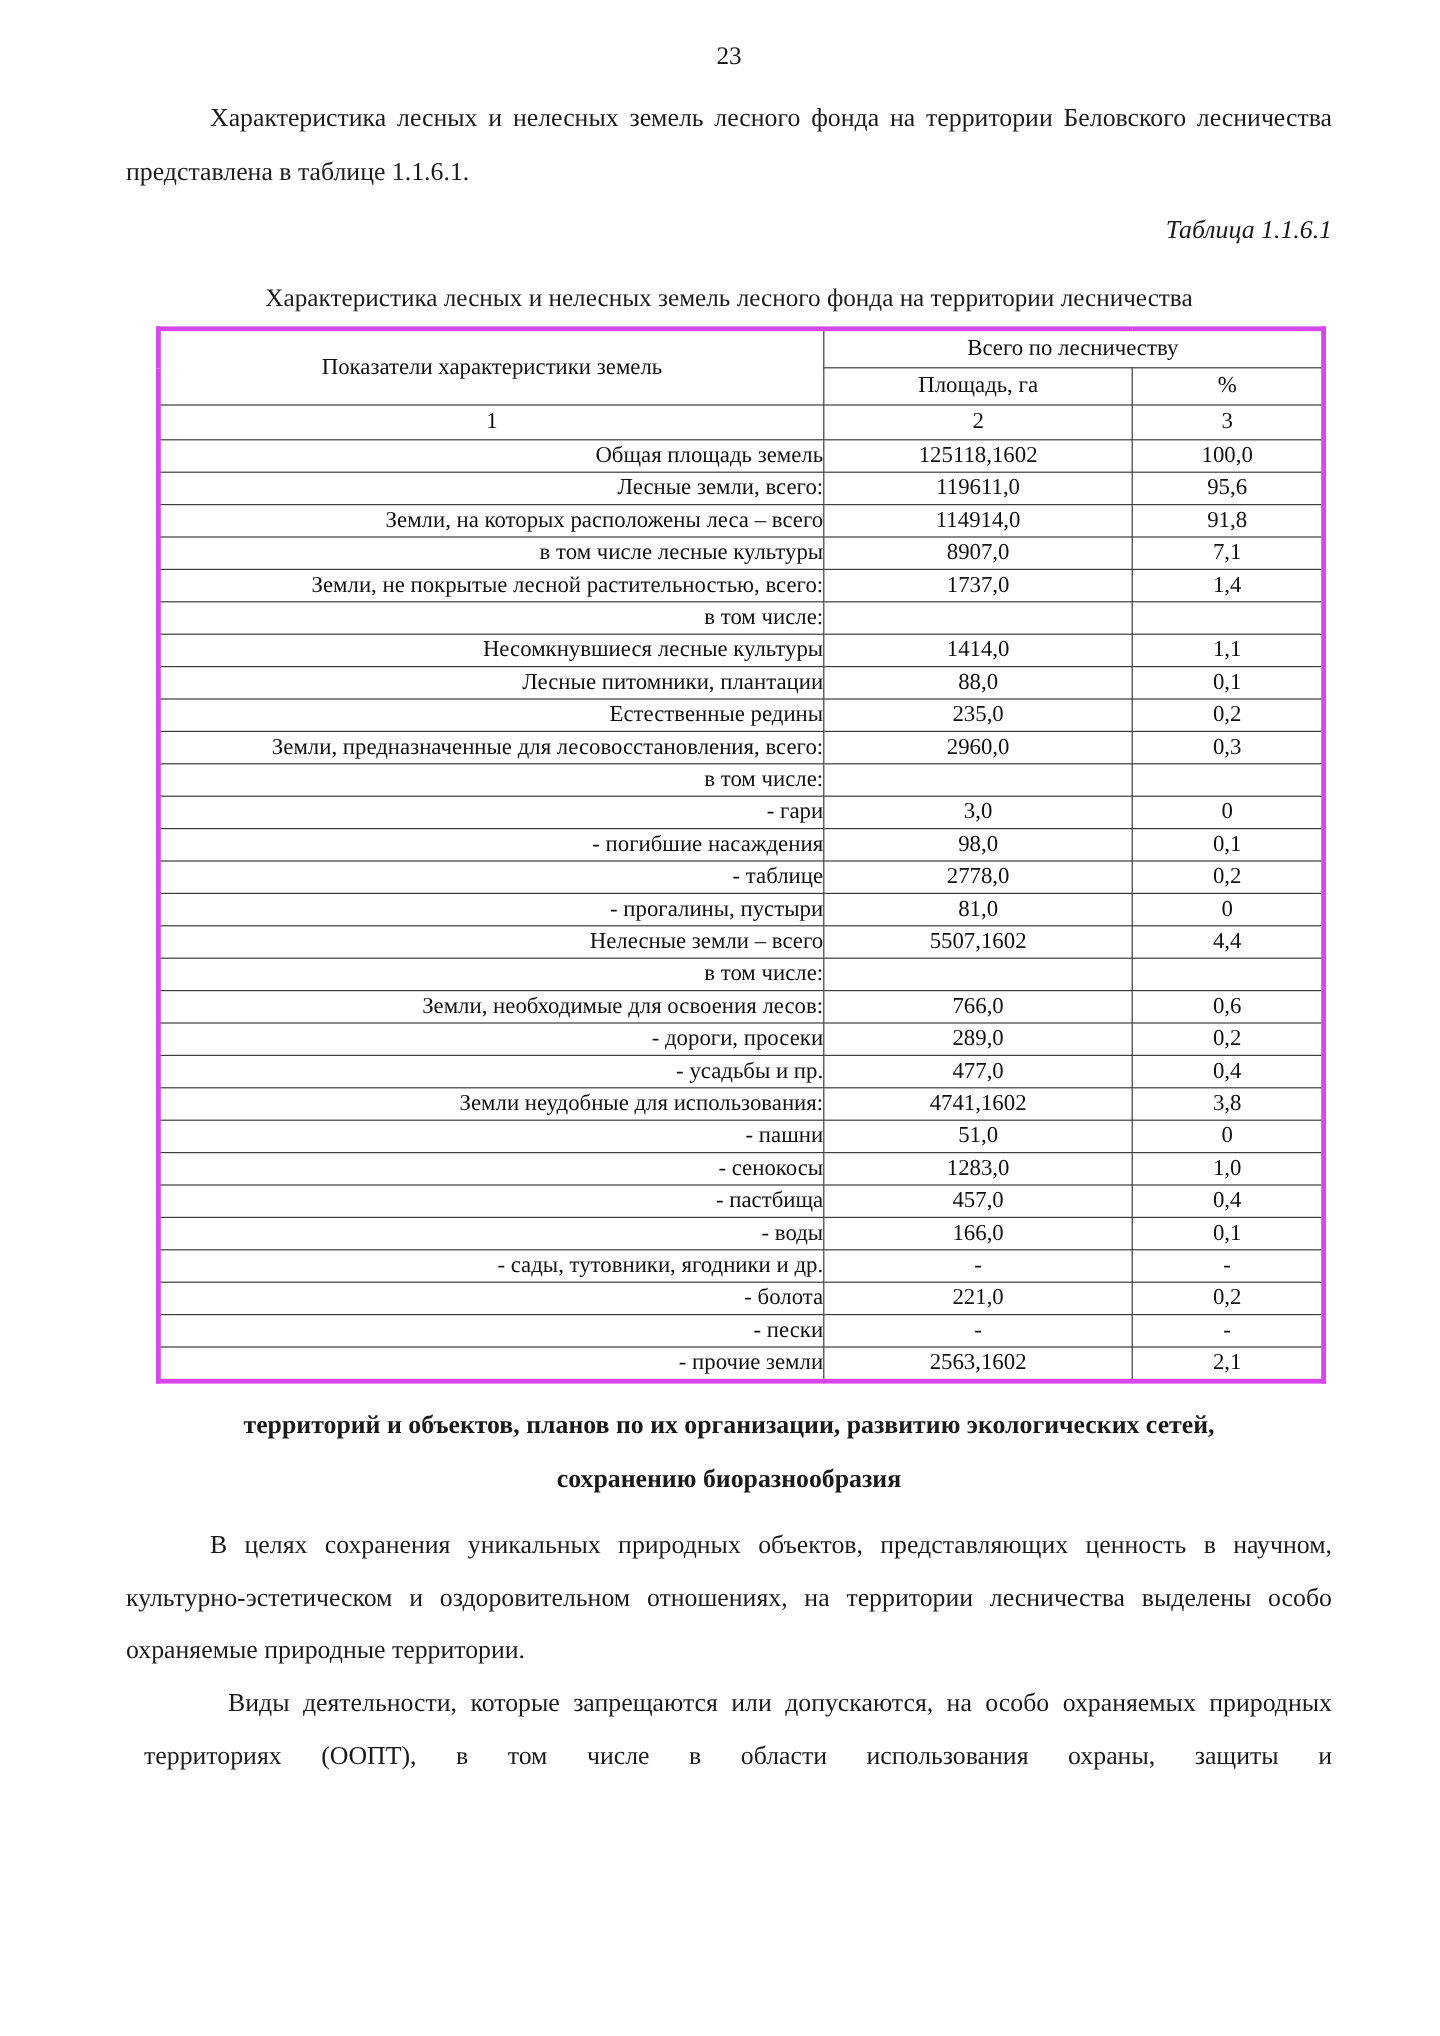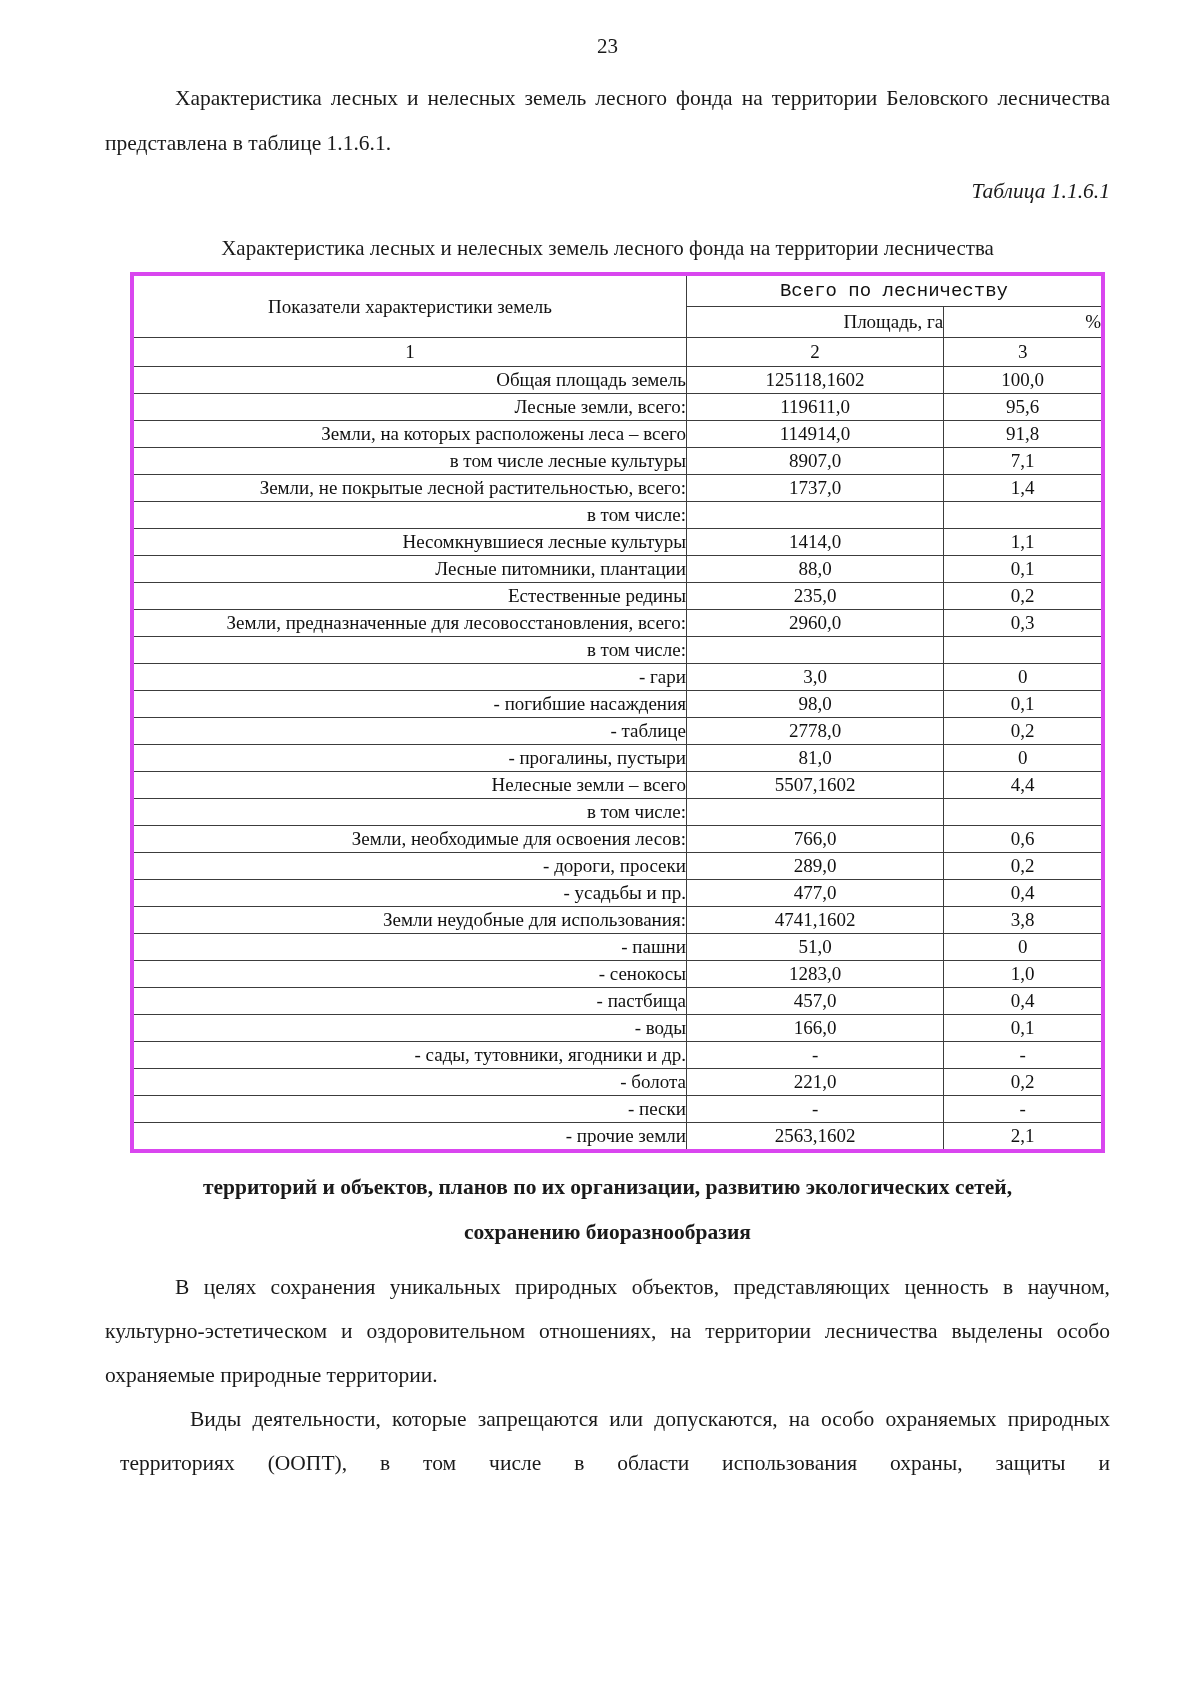--- a/index.html
+++ b/index.html
@@ -66,29 +66,28 @@
     padding: 0;
     font-weight: normal;
   }
   table.land-table {
     border: 4px solid #d946ef;
   }
   th.group-head {
     height: 30px;
     text-align: center;
     vertical-align: middle;
-    font-family: Liberation Mono, monospace;
   }
   th.indicator-head {
     text-align: center;
     vertical-align: middle;
   }
   th.sub-head {
     height: 30px;
-    text-align: right;
+    text-align: center;
     vertical-align: middle;
   }
   tr.numbering td {
     height: 28px;
     text-align: center;
     vertical-align: middle;
   }
   td.c1 {
     height: 26px;
     line-height: 24px;

